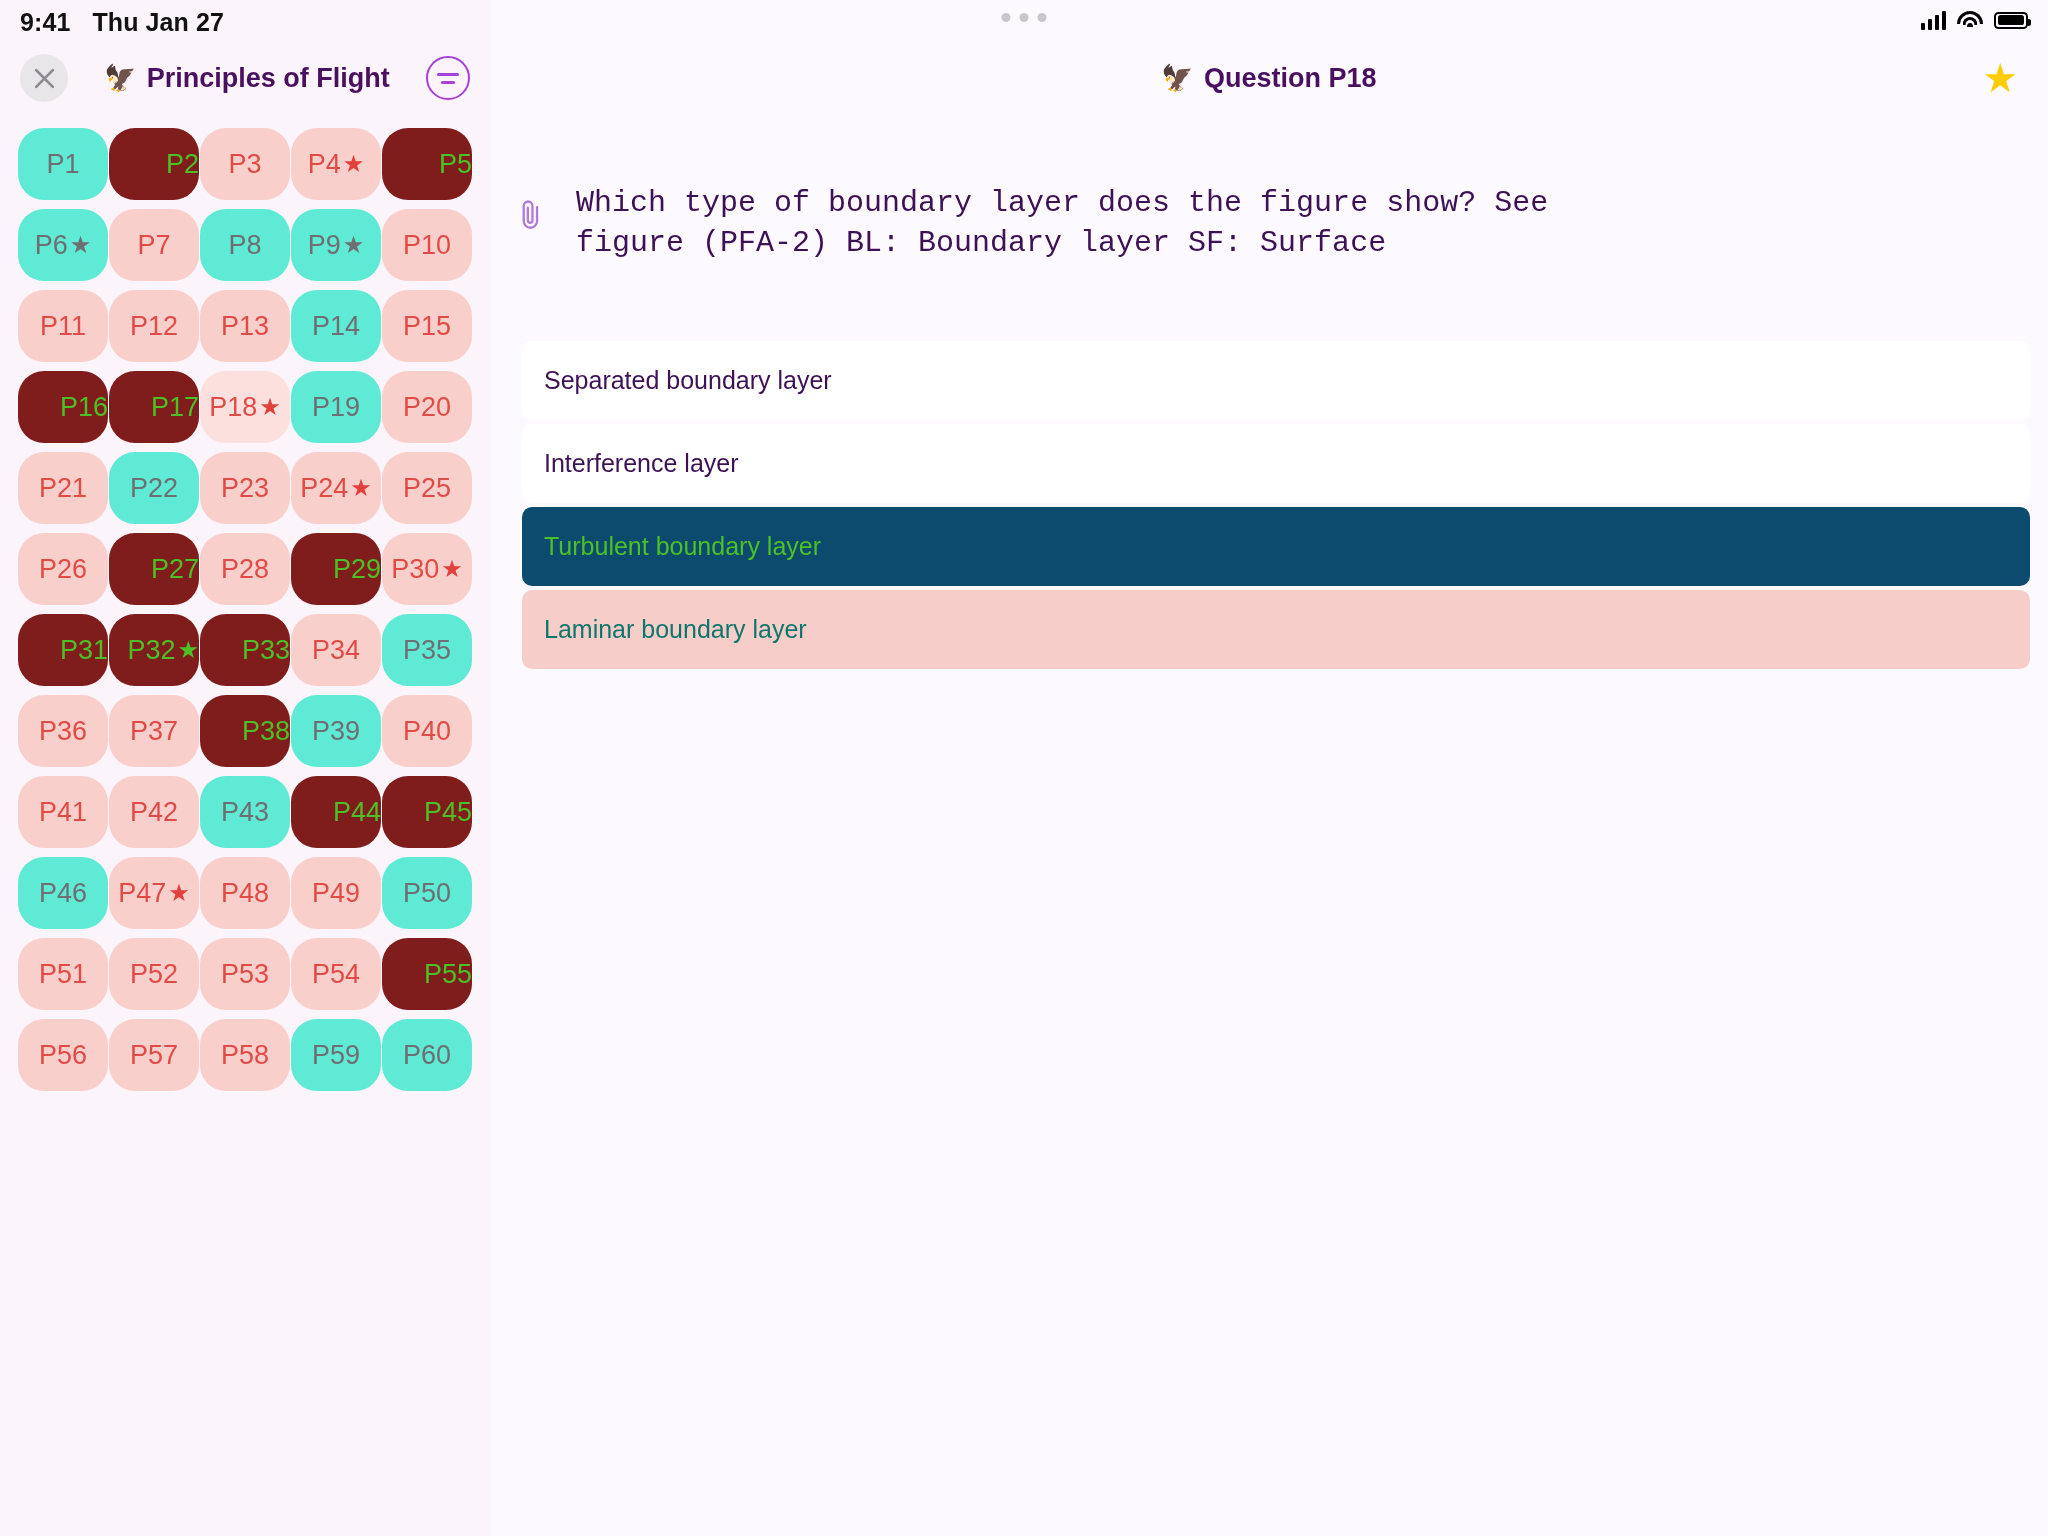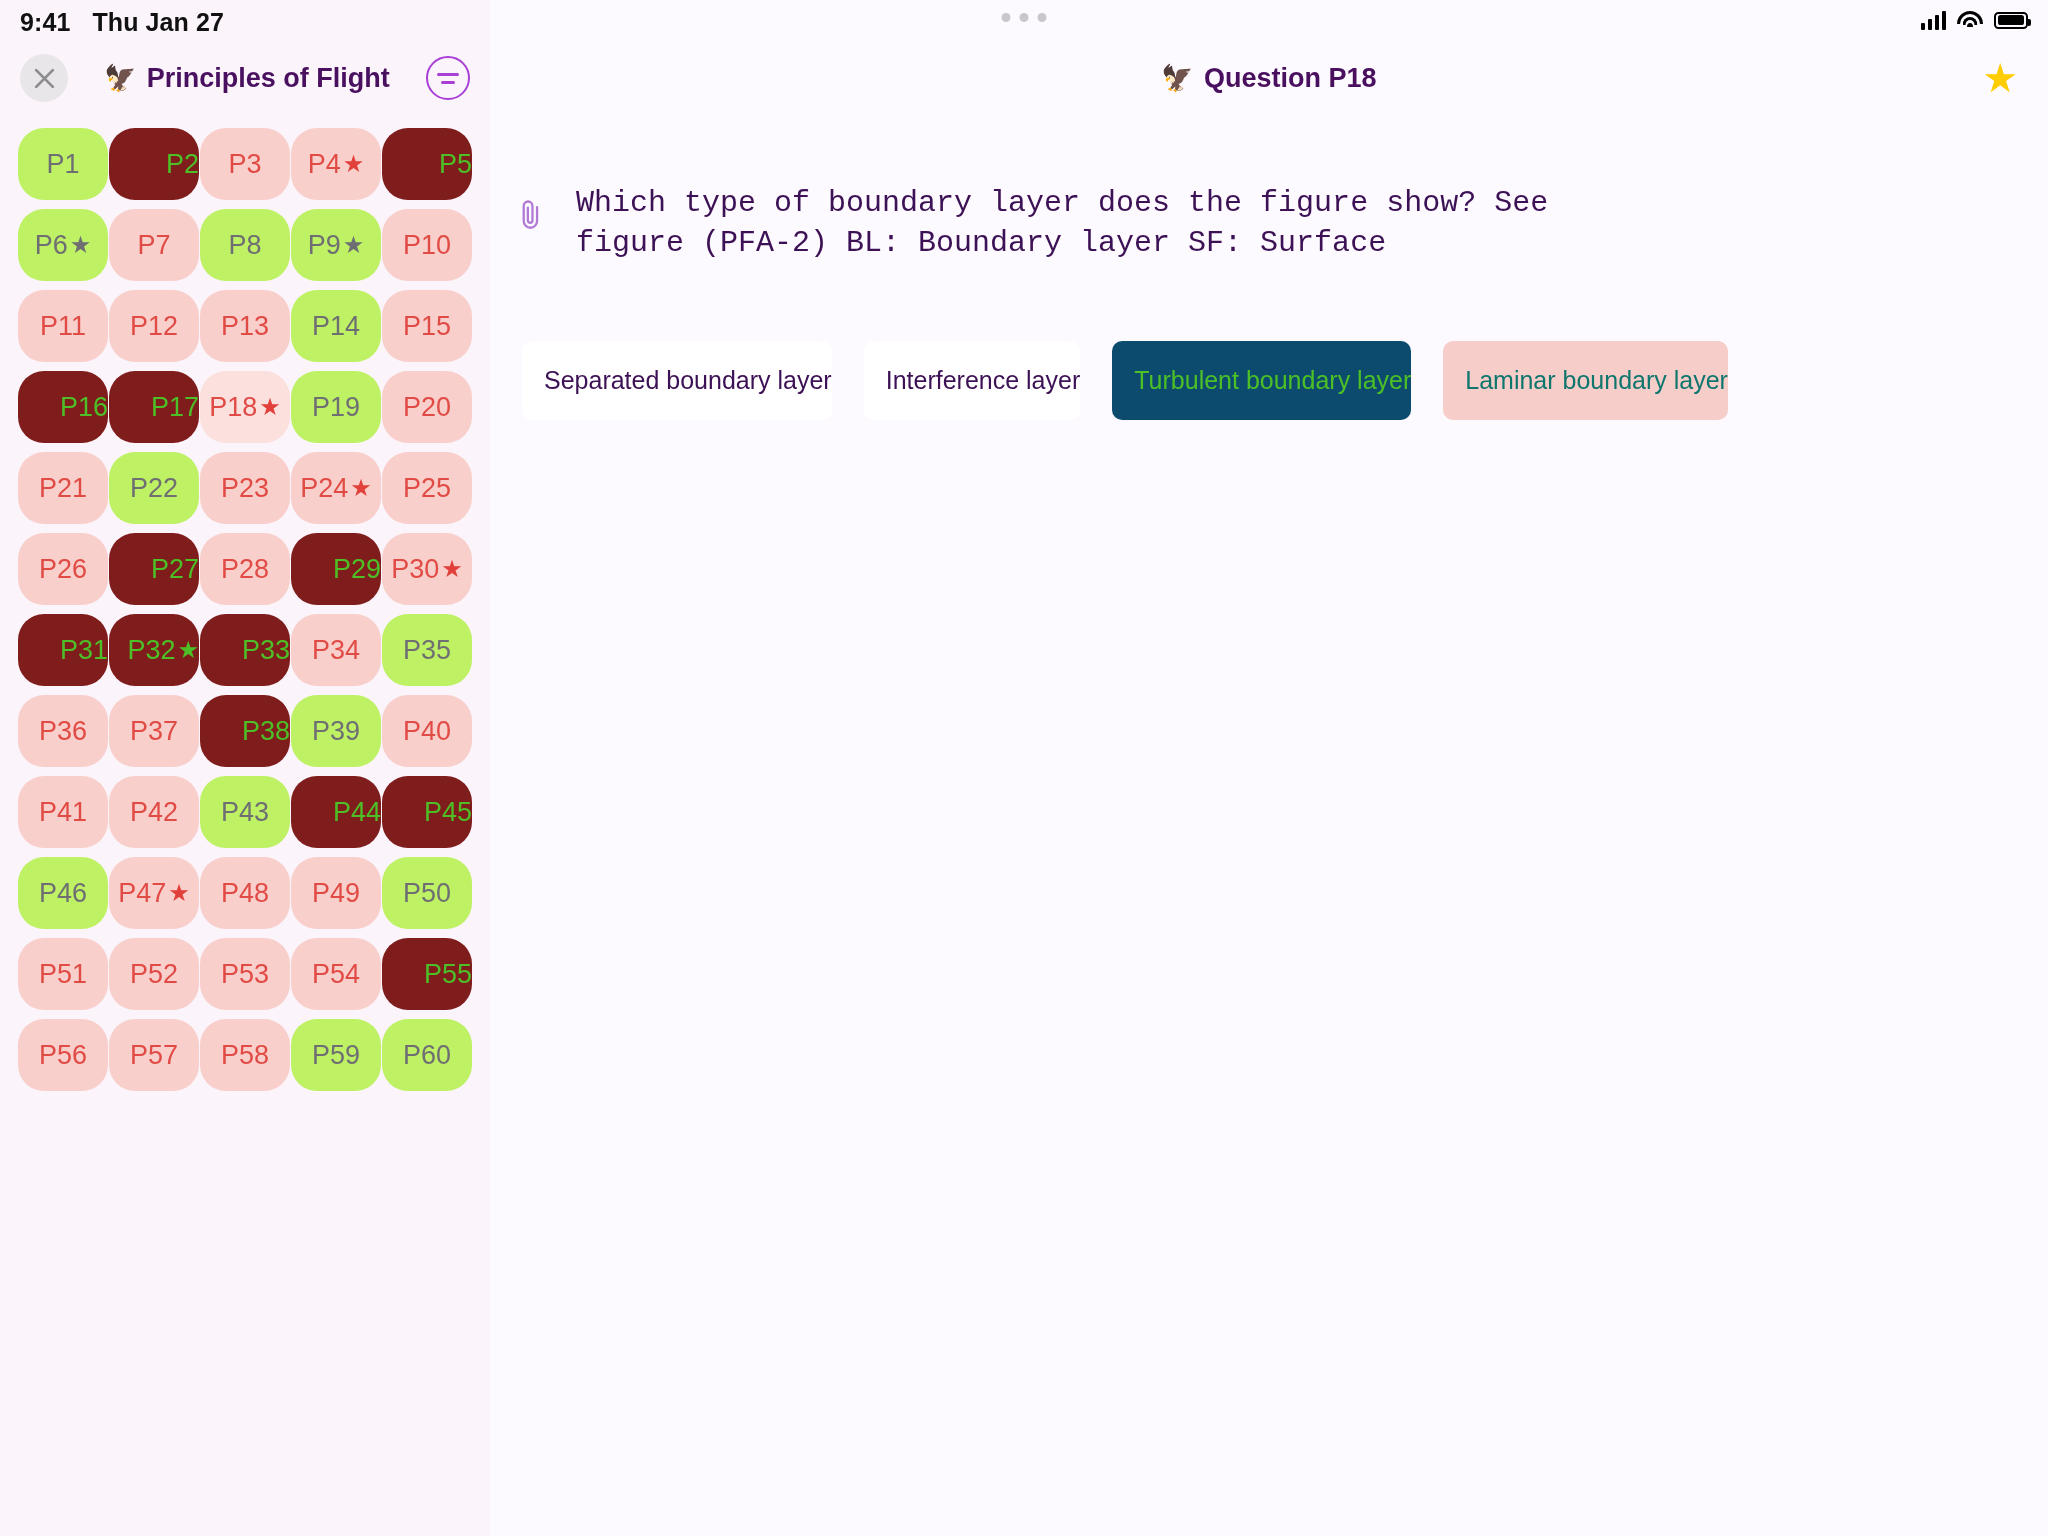--- a/index.html
+++ b/index.html
@@ -89,21 +89,21 @@
     padding: 16px 0 0 18px;
   }
   .cell {
     width: 90px; height: 72px;
     border-radius: 26px;
     display: flex; align-items: center; justify-content: center;
     font-size: 27px; font-weight: 400;
     cursor: pointer; gap: 1px; white-space: nowrap;
   }
   .cell .star { font-size: 24px; line-height: 1; display: inline-block; margin-left: 1px;}
-  .cell.neutral { background: #bef264; color: #6e6e73; }
+  .cell.neutral { background: #5eead4; color: #6e6e73; }
   .cell.neutral .star { color: #6e6e73; }
   .cell.correct { background: #7f1d1d; color: #4cc026; justify-content: flex-end; }
   .cell.correct .star { color: #4cc026; }
   .cell.wrong { background: #f9cfcb; color: #e14b45; }
   .cell.wrong .star { color: #e2403a; }
   .cell.current { background: #fbe0dd; color: #e14b45; }
   .cell.current .star { color: #e2403a; }
 
   
   .main {
@@ -127,21 +127,21 @@
     display: flex; align-items: flex-start; gap: 24px;
     padding: 72px 40px 0 26px;
     font-family: Liberation Mono, monospace;
   }
   .clip-icon { flex: 0 0 36px; padding-top: 14px; cursor: pointer; }
   .clip-icon svg { width: 30px; height: 34px; }
   .q-text {
     font-size: 30px; line-height: 1.32; color: #3d1155; font-weight: 400;
     max-width: 1000px;
   }
-  .options { padding: 78px 18px 0 32px; display: flex; flex-direction: row; gap: 32px; }
+  .options { padding: 78px 18px 0 32px; display: flex; flex-direction: column; gap: 4px; }
   .option {
     height: 79px; border-radius: 10px; display: flex; align-items: center;
     padding-left: 22px; font-size: 25px; cursor: pointer;
   }
   .option.plain { background: #ffffff; color: #3d1155; }
   .option.right { background: #0c4a6e; color: #4cc026; }
   .option.wrongpick { background: #f6cdc8; color: #0f766e; }
 </style>
 </head>
 <body>

